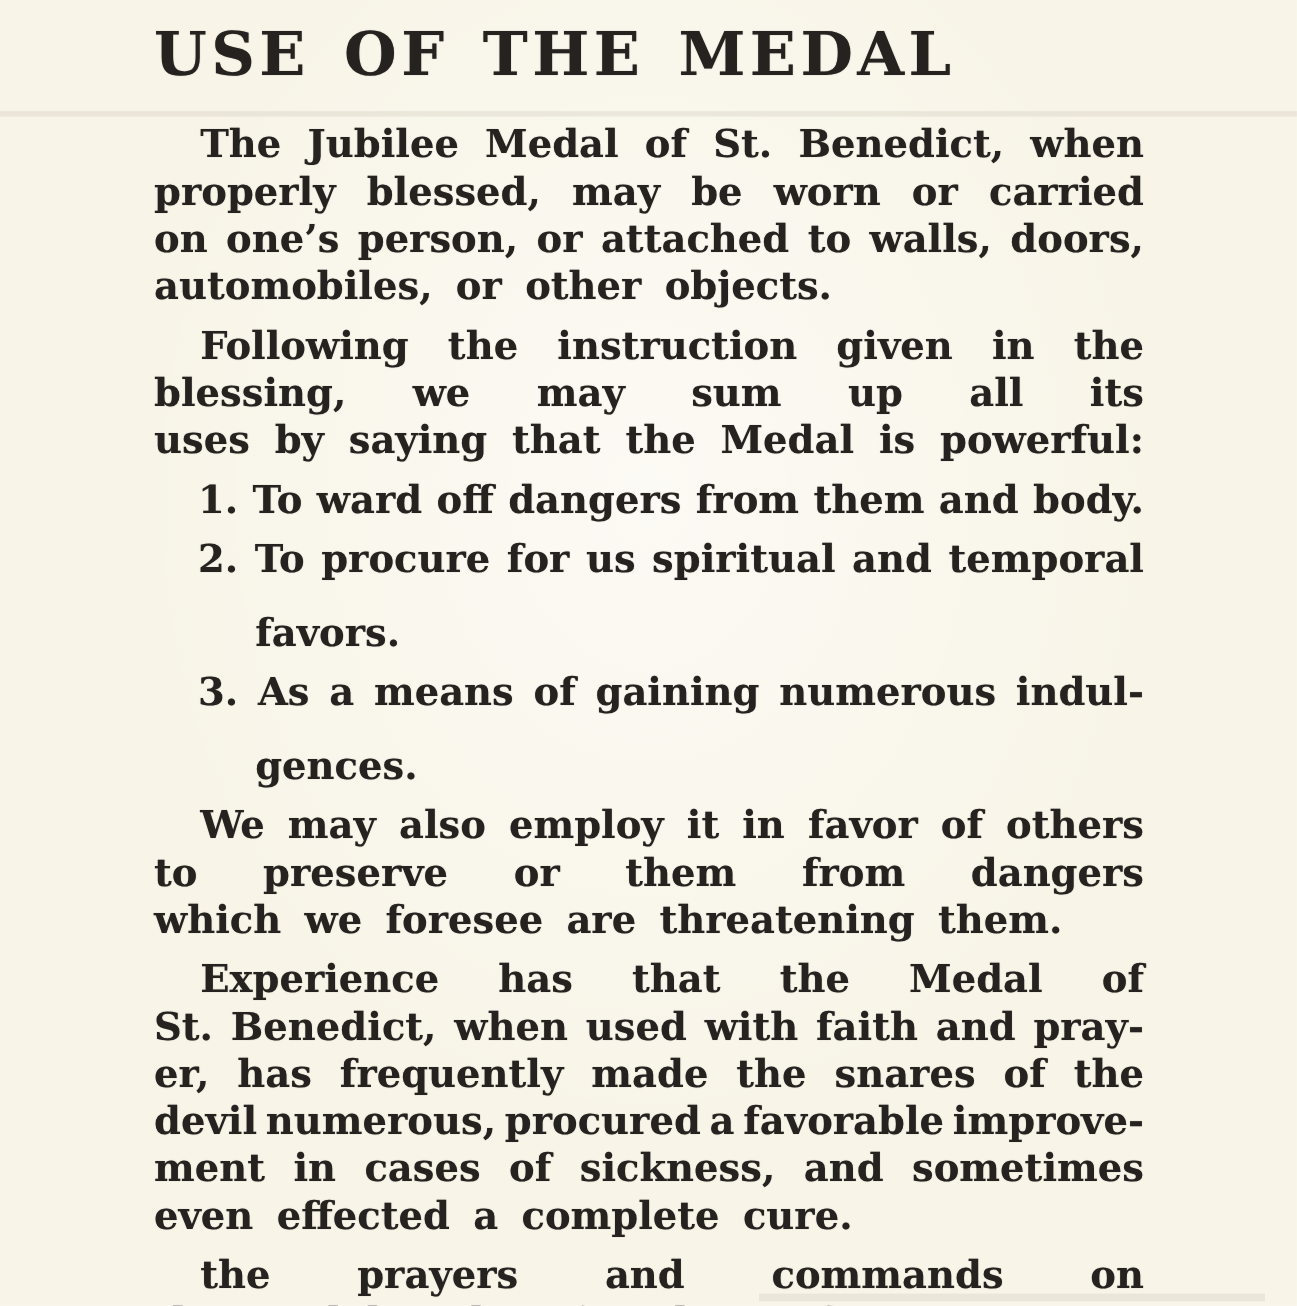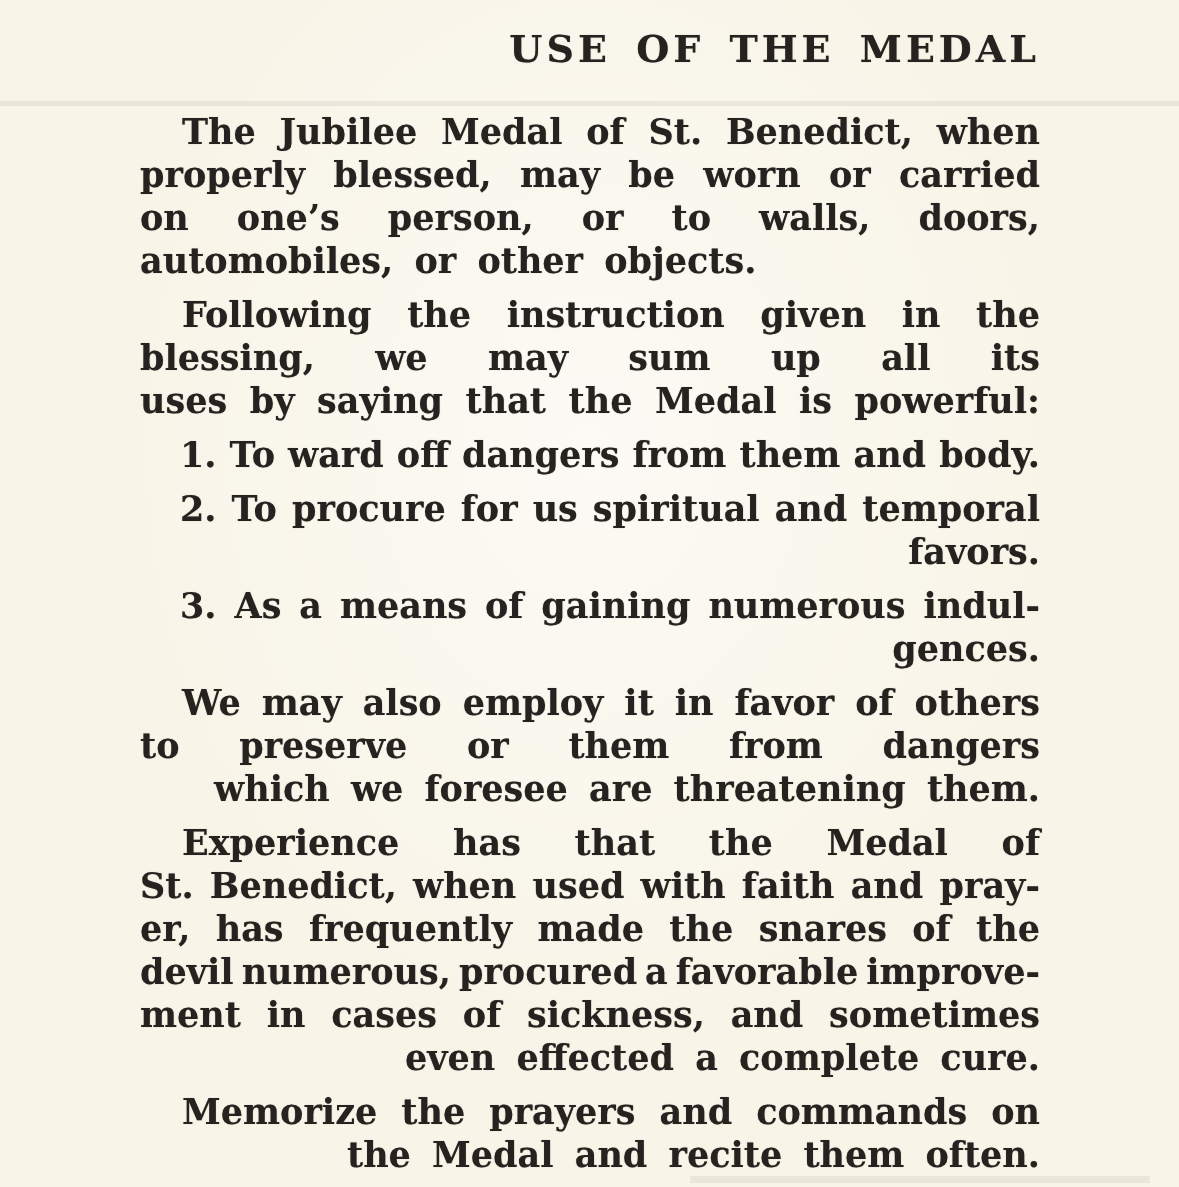--- a/index.html
+++ b/index.html
@@ -12,45 +12,45 @@
     background:
       radial-gradient(ellipse at 50% 38%, rgba(255,255,255,0.55) 0%, rgba(255,255,255,0) 60%),
       var(--page-bg, #f8f4e7);
     color: var(--ink, #262220);
     font-family: "DejaVu Serif", serif;
     font-weight: 700;
     overflow: hidden;
   }
   .title {
     margin: 0;
-    font-size: 38px;
+    font-size: 55px;
     line-height: 50px;
     letter-spacing: 4px;
     word-spacing: 8px;
-    text-align: right;
+    text-align: left;
     font-weight: 700;
     text-shadow: 0 0 1px rgba(38,34,32,0.45);
   }
   .doc-body { margin-top: 36px; }
-  .block + .block { margin-top: 11px; text-align: right; }
+  .block + .block { margin-top: 11px; }
   .block.li { padding-left: 40px; }
   .text-line {
     font-size: 35px;
     line-height: 43px;
     white-space: nowrap;
     word-spacing: 9px;
     text-shadow: 0 0 1px rgba(38,34,32,0.40);
   }
   .text-line.just {
     display: flex;
     justify-content: space-between;
     word-spacing: normal;
   }
   .text-line.indent { padding-left: 42px; }
-  .block.li .text-line.cont { padding-left: 52px; }
+  .block.li .text-line.cont { padding-left: 52px; margin-top: 24px; }
   .num { flex: 0 0 auto; }
   .artifact {
     position: absolute;
     pointer-events: none;
   }
   .artifact.title-band {
     left: 0; right: 0; top: 101px; height: 5px;
     background: rgba(185,179,166,0.22);
   }
   .artifact.bottom-band {
@@ -82,20 +82,21 @@
           <span>be</span>
           <span>worn</span>
           <span>or</span>
           <span>carried</span>
         </div>
         <div class="text-line just">
           <span>on</span>
           <span>one’s</span>
           <span>person,</span>
           <span>or</span>
+          <span>attached</span>
           <span>to</span>
           <span>walls,</span>
           <span>doors,</span>
         </div>
         <div class="text-line">automobiles, or other objects.</div>
       </div>
       <div class="block p">
         <div class="text-line just indent">
           <span>Following</span>
           <span>the</span>
@@ -228,21 +229,20 @@
           <span>cases</span>
           <span>of</span>
           <span>sickness,</span>
           <span>and</span>
           <span>sometimes</span>
         </div>
         <div class="text-line">even effected a complete cure.</div>
       </div>
       <div class="block p">
         <div class="text-line just indent">
-          <span>Memorize</span>
           <span>the</span>
           <span>prayers</span>
           <span>and</span>
           <span>commands</span>
           <span>on</span>
         </div>
         <div class="text-line">the Medal and recite them often.</div>
       </div>
     </div>
 

